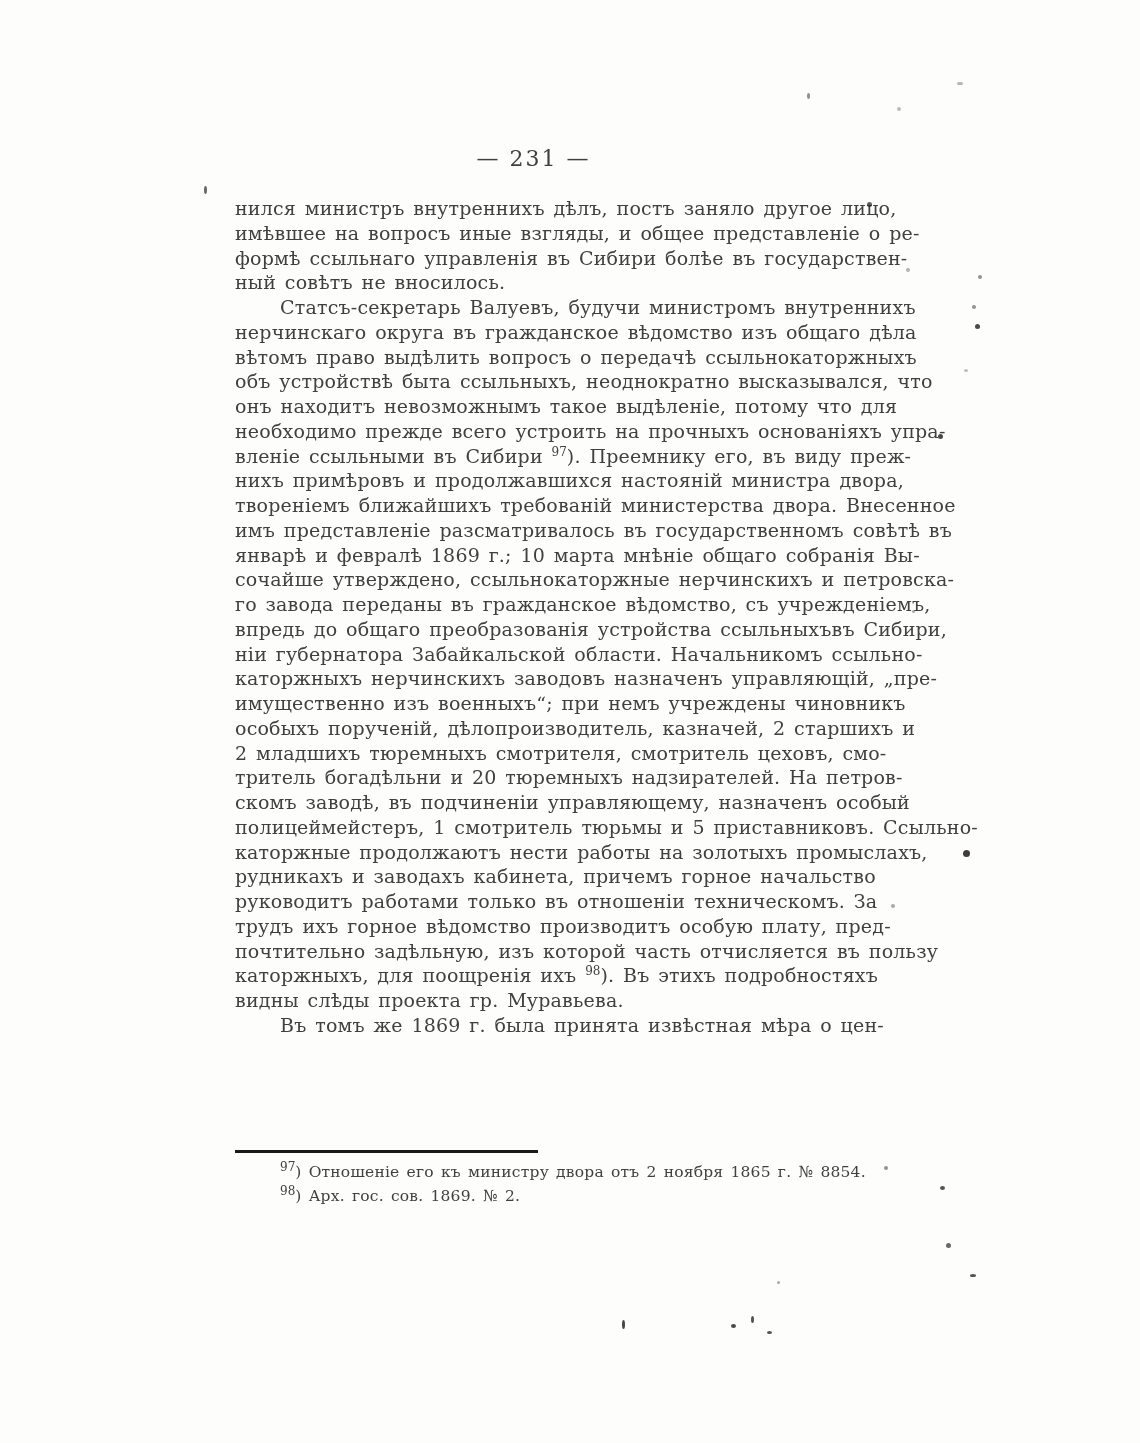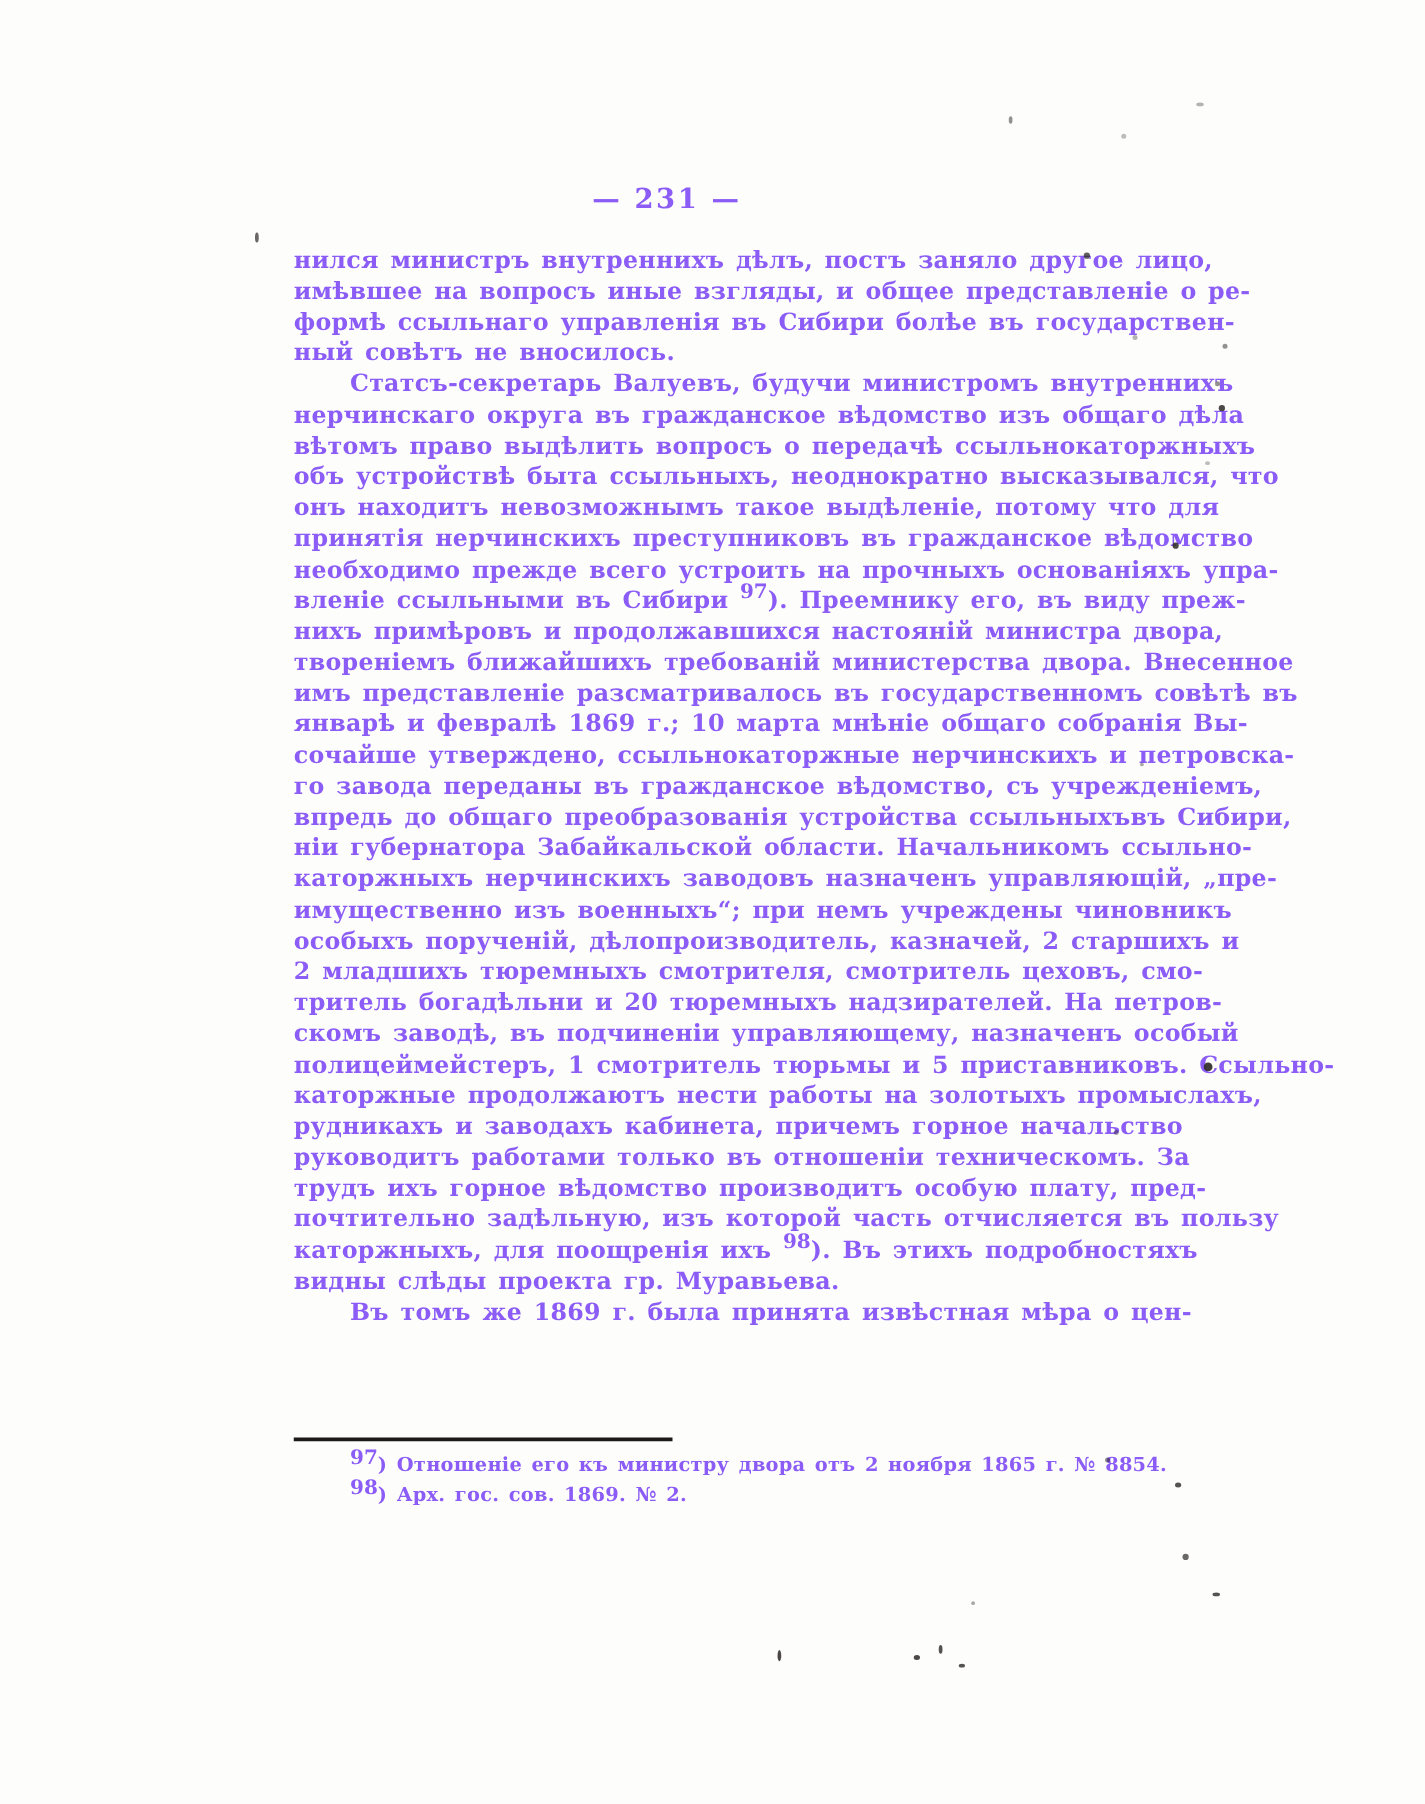--- a/index.html
+++ b/index.html
@@ -7,22 +7,22 @@
     padding: 0;
     background: #ffffff;
   }
   .scan-page {
     position: relative;
     width: 1140px;
     height: 1443px;
     background: #fdfdfb;
     overflow: hidden;
     font-family: "DejaVu Serif", "Liberation Serif", serif;
-    font-weight: 700;
-    color: #8b5cf6;
+    font-weight: 400;
+    color: #404040;
   }
   .page-number {
     position: absolute;
     top: 146px;
     left: 235px;
     width: 597px;
     text-align: center;
     font-size: 22px;
     letter-spacing: 2px;
   }
@@ -39,21 +39,21 @@
     height: 24.75px;
     line-height: 24.75px;
     text-align: justify;
     text-align-last: justify;
     white-space: nowrap;
   }
   .line.indent { padding-left: 45px; }
   .line.pl { text-align-last: left; }
   .line i { font-style: italic; }
   .line sup, .fnline sup {
-    font-size: 16px;
+    font-size: 12px;
     vertical-align: super;
     line-height: 0;
     letter-spacing: 0;
   }
   .footnote-rule {
     position: absolute;
     top: 1150px;
     left: 235px;
     width: 303px;
     height: 3px;
@@ -89,21 +89,20 @@
   <div class="text-block">
       <div class="line">нился министръ внутреннихъ дѣлъ, постъ заняло другое лицо,</div>
       <div class="line">имѣвшее на вопросъ иные взгляды, и общее представленіе о ре-</div>
       <div class="line">формѣ ссыльнаго управленія въ Сибири болѣе въ государствен-</div>
       <div class="line pl">ный совѣтъ не вносилось.</div>
       <div class="line indent">Статсъ-секретарь Валуевъ, будучи министромъ внутреннихъ</div>
       <div class="line">нерчинскаго округа въ гражданское вѣдомство изъ общаго дѣла</div>
       <div class="line">вѣтомъ право выдѣлить вопросъ о передачѣ ссыльнокаторжныхъ</div>
       <div class="line">объ устройствѣ быта ссыльныхъ, неоднократно высказывался, что</div>
       <div class="line">онъ находитъ невозможнымъ такое выдѣленіе, потому что для</div>
-      <div class="line">принятія нерчинскихъ преступниковъ въ гражданское вѣдомство</div>
       <div class="line">необходимо прежде всего устроить на прочныхъ основаніяхъ упра-</div>
       <div class="line">вленіе ссыльными въ Сибири <sup>97</sup>). Преемнику его, въ виду преж-</div>
       <div class="line">нихъ примѣровъ и продолжавшихся настояній министра двора,</div>
       <div class="line">твореніемъ ближайшихъ требованій министерства двора. Внесенное</div>
       <div class="line">имъ представленіе разсматривалось въ государственномъ совѣтѣ въ</div>
       <div class="line">январѣ и февралѣ 1869 г.; 10 марта мнѣніе общаго собранія Вы-</div>
       <div class="line">сочайше утверждено, ссыльнокаторжные нерчинскихъ и петровска-</div>
       <div class="line">го завода переданы въ гражданское вѣдомство, съ учрежденіемъ,</div>
       <div class="line">впредь до общаго преобразованія устройства ссыльныхъвъ Сибири,</div>
       <div class="line">ніи губернатора Забайкальской области. Начальникомъ ссыльно-</div>

